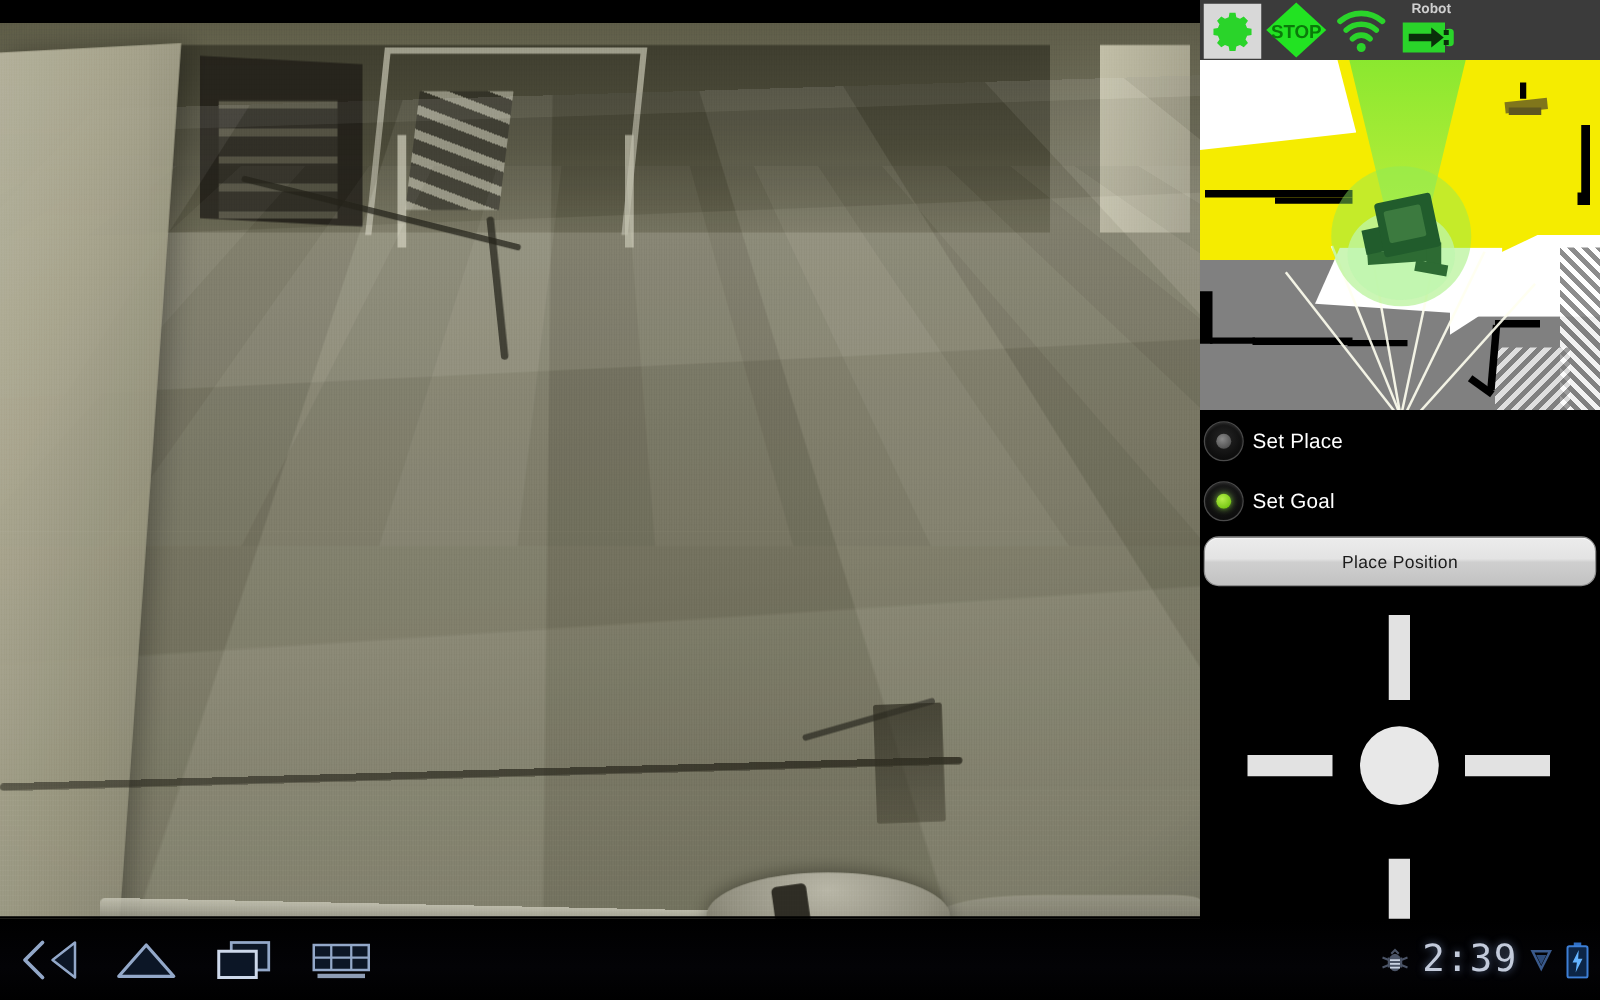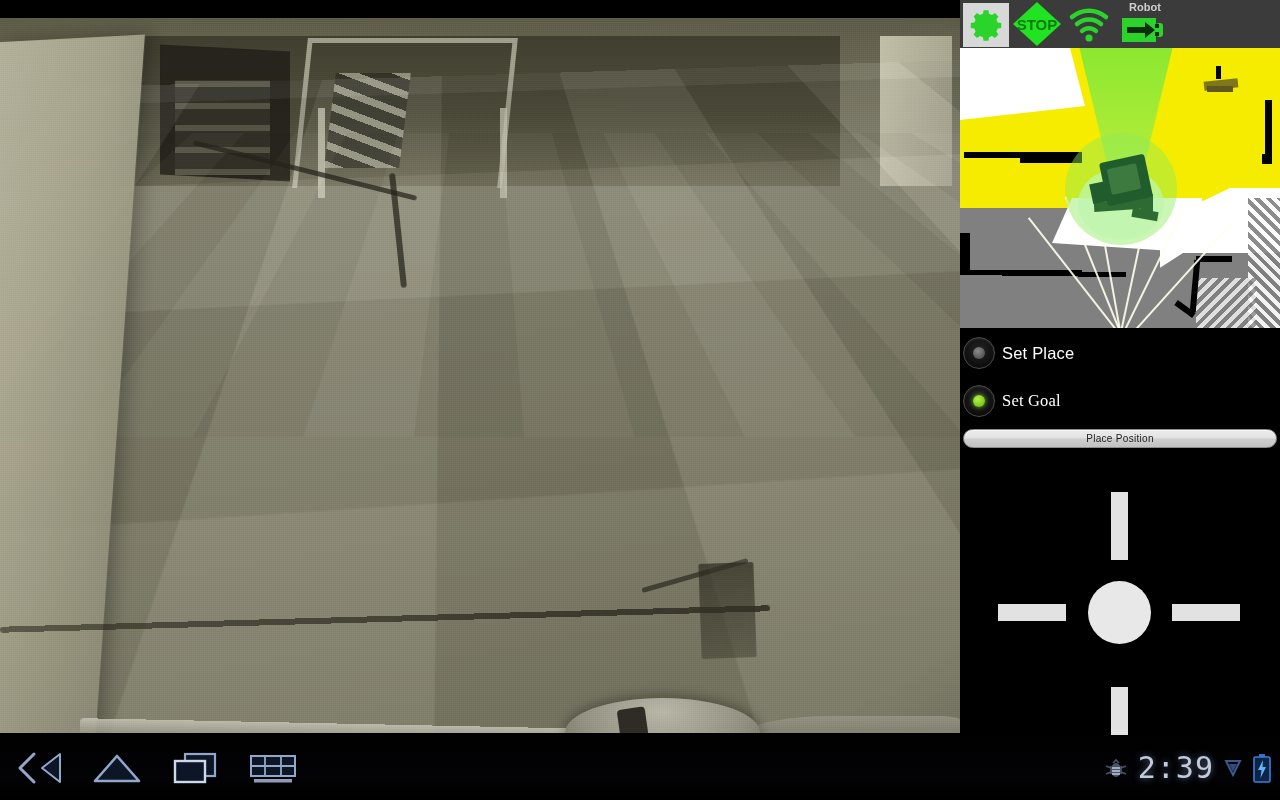--- a/index.html
+++ b/index.html
@@ -262,41 +262,41 @@
     position:absolute; left:172px; top:162px; width:26px; height:9px;
     background:#2d6b33; transform:rotate(10deg);
   }
 
   
   .radio-row {
     position:absolute; left:3px; display:flex; align-items:center; gap:7px;
     height:34px;
   }
   #row-pose { top:336px; }
-  #row-goal { top:384px;font-family:Liberation Serif, serif; }
+  #row-goal { top:384px; }
   .radio {
     width:32px; height:32px; border-radius:50%;
     background:radial-gradient(circle at 50% 42%, #262626 0%, #111 58%, #050505 100%);
     border:1px solid #4a4a4a;
     display:flex; align-items:center; justify-content:center;
     box-shadow:inset 0 1px 2px rgba(255,255,255,.12);
   }
   .radio .dot { width:12px; height:12px; border-radius:50%; }
   .radio.off .dot { background:radial-gradient(circle at 40% 35%, #8a8a8a, #3f3f3f); }
   .radio.on  .dot { background:radial-gradient(circle at 40% 35%, #b6ef4a, #5fb800);
                     box-shadow:0 0 5px rgba(140,230,60,.8); }
   .radio-label { color:#fff; font-size:16.5px; letter-spacing:.2px; }
 
   
   #place-btn {
-    position:absolute; left:3px; top:429px; width:314px; height:19px;
+    position:absolute; left:3px; top:429px; width:314px; height:40px;
     background:linear-gradient(to bottom, #ececec 0%, #e3e3e3 45%, #cfcfcf 52%, #c2c2c2 100%);
     border:1px solid #8d8d8d; border-radius:12px;
     display:flex; align-items:center; justify-content:center;
-    color:#1b1b1b; font-size:10px; letter-spacing:.3px;
+    color:#1b1b1b; font-size:14px; letter-spacing:.3px;
     box-shadow:0 1px 0 rgba(255,255,255,.6) inset;
   }
 
   
   #joystick {
     position:absolute; left:0; top:475px; width:320px; height:260px; background:#000;
   }
   .jbar { position:absolute; background:#e2e2e2; }
   .jbar-up    { left:151px; top:17px;  width:17px; height:68px; }
   .jbar-down  { left:151px; top:212px; width:17px; height:68px; }

